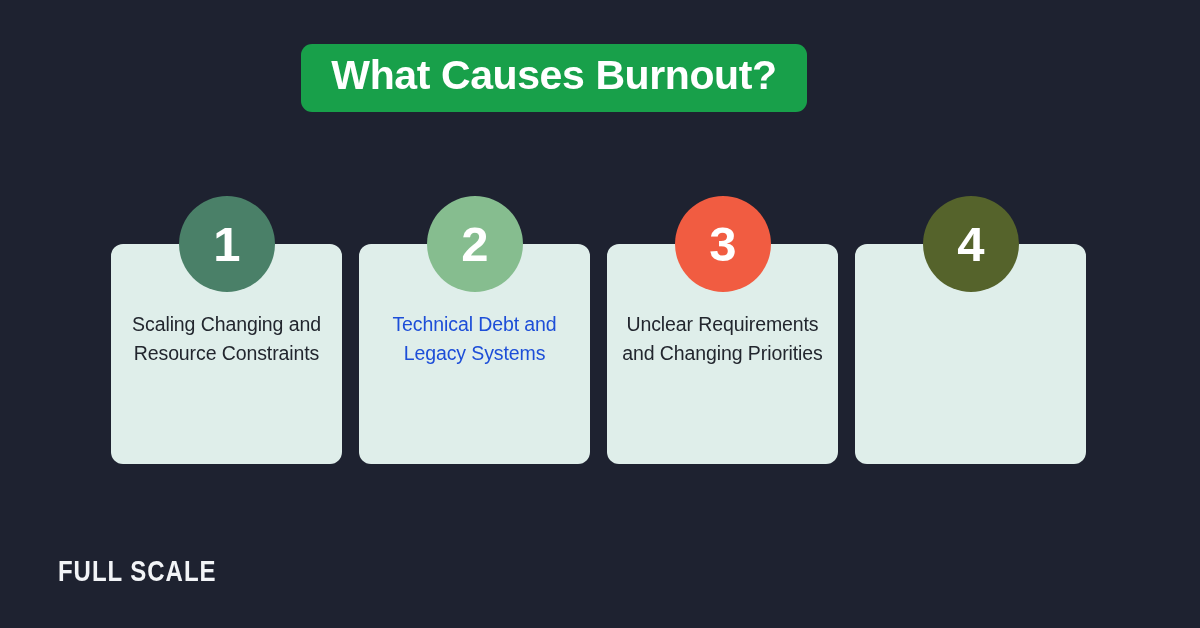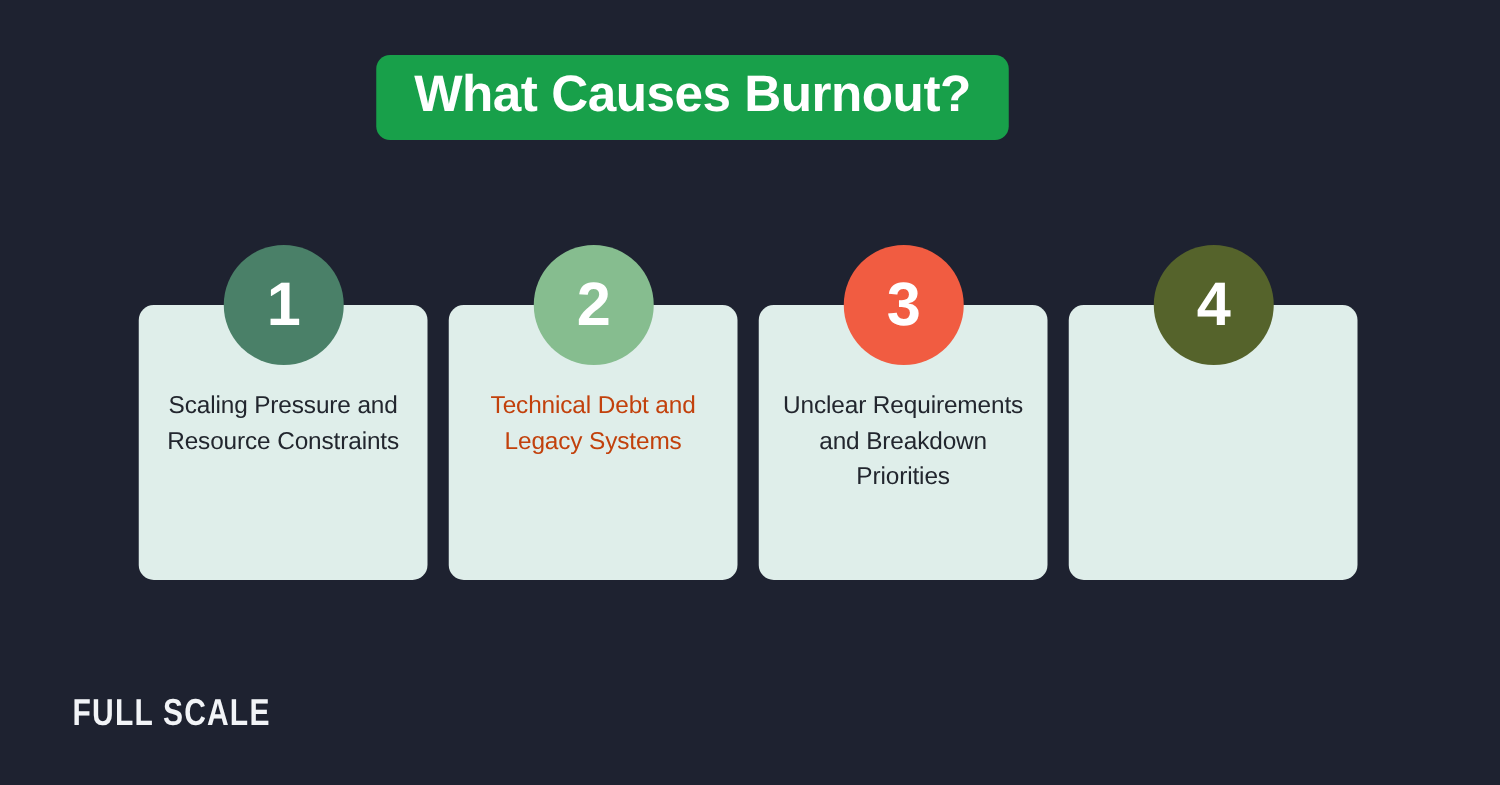--- a/index.html
+++ b/index.html
@@ -111,35 +111,35 @@
     <div class="title-text">What Causes Burnout?</div>
   </div>
 </div>
 
 <div class="cards-row">
 
   <div class="card" style="background: rgb(223, 238, 234);">
     <div class="badge" style="background: rgb(74, 128, 104);">
       <span class="badge-num" style="color: rgb(255, 255, 255);">1</span>
     </div>
-    <div class="card-text" style="color: rgb(34, 38, 46);">Scaling Pressure and Resource Constraints</div>
+    <div class="card-text" style="color: rgb(34, 38, 46);">Scaling Changing and Resource Constraints</div>
   </div>
 
   <div class="card" style="background: rgb(223, 238, 234);">
     <div class="badge" style="background: rgb(134, 189, 143);">
       <span class="badge-num" style="color: rgb(255, 255, 255);">2</span>
     </div>
-    <div class="card-text" style="color: #c2410c;">Technical Debt and Legacy Systems</div>
+    <div class="card-text" style="color: #1d4ed8;">Technical Debt and Legacy Systems</div>
   </div>
 
   <div class="card" style="background: rgb(223, 238, 234);">
     <div class="badge" style="background: rgb(241, 92, 65);">
       <span class="badge-num" style="color: rgb(255, 255, 255);">3</span>
     </div>
-    <div class="card-text" style="color: rgb(34, 38, 46);">Unclear Requirements and Breakdown Priorities</div>
+    <div class="card-text" style="color: rgb(34, 38, 46);">Unclear Requirements and Changing Priorities</div>
   </div>
 
   <div class="card" style="background: rgb(223, 238, 234);">
     <div class="badge" style="background: rgb(85, 99, 43);">
       <span class="badge-num" style="color: rgb(255, 255, 255);">4</span>
     </div>
   </div>
 
 </div>
 

